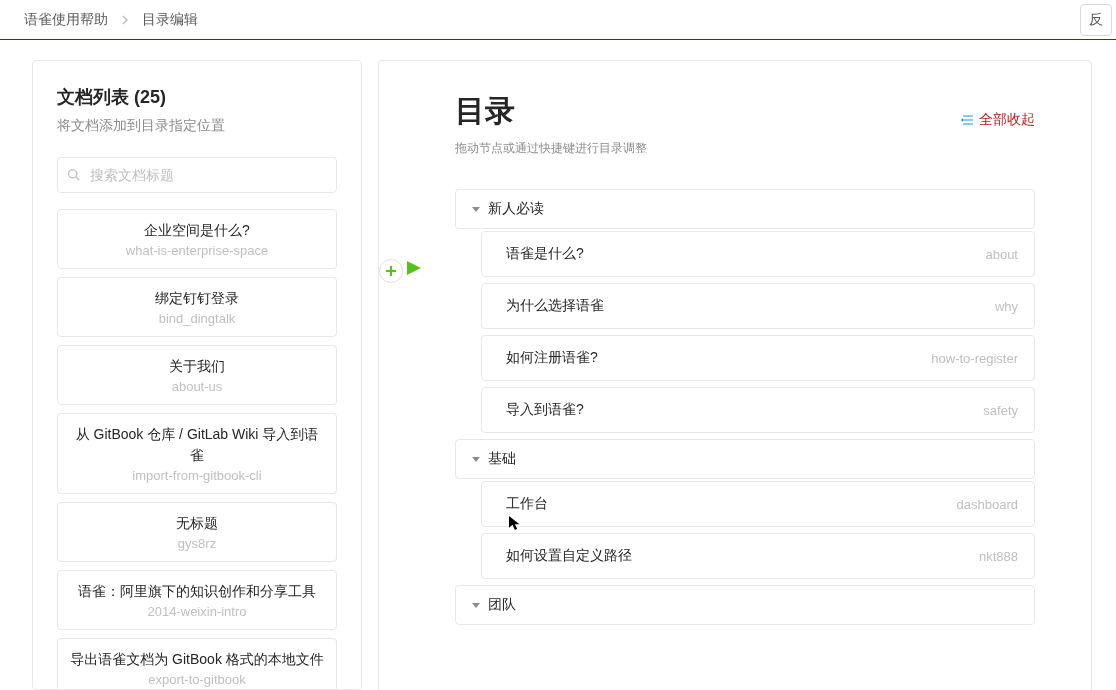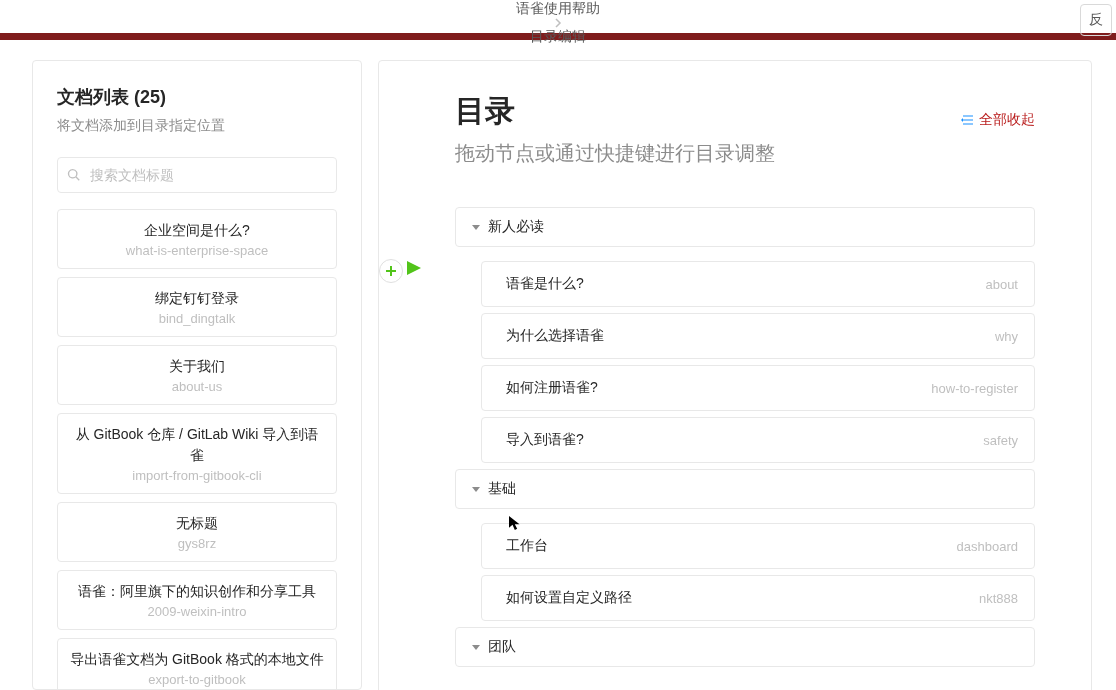--- a/index.html
+++ b/index.html
@@ -1,45 +1,45 @@
 <!DOCTYPE html>
 <html><head>
   <meta charset="utf-8">
   <style>
     * { margin:0; padding:0; box-sizing:border-box; }
     body { font-family:-apple-system,BlinkMacSystemFont,"Segoe UI","PingFang SC","Hiragino Sans GB","Microsoft YaHei",sans-serif; font-size:14px; color:#262626; background:#fff; width:1116px; }
-    .header { height:40px; border-bottom:7px solid #7f1d1d; display:flex; align-items:center; padding:0 24px; position:relative;flex-direction:column; }
+    .header { height:40px; border-bottom:1px solid #7f1d1d; display:flex; align-items:center; padding:0 24px; position:relative; }
     .crumb { color:#595959; font-size:14px; }
     .chev { margin:0 12px; color:#8c8c8c; display:inline-flex; align-items:center; }
     .chev svg { width:10px; height:10px; }
     .header-right { position:absolute; right:0; top:0; height:40px; display:flex; align-items:center; }
     .header-btn { height:32px; border:1px solid #d9d9d9; border-radius:4px; padding:0 8px; display:flex; align-items:center; cursor:pointer; color:#595959; margin-right:4px; }
     .layout { display:flex; padding:20px 24px 0 32px; gap:16px; }
     .panel { border:1px solid #e8e8e8; border-radius:4px; background:#fff; }
     .left { width:330px; flex-shrink:0; padding:24px 24px 0; height:630px; overflow:hidden; }
     .left h2 { font-size:18px; font-weight:600; color:#262626; margin-bottom:8px; }
     .left .sub { color:#8c8c8c; font-size:14px; margin-bottom:22px; }
     .search { position:relative; margin-bottom:16px; }
     .search svg { position:absolute; left:10px; top:50%; transform:translateY(-50%); width:14px; height:14px; fill:#bfbfbf; }
     .search input { width:100%; height:36px; border:1px solid #e8e8e8; border-radius:4px; padding:0 12px 0 32px; font-size:14px; outline:none; }
     .search input::placeholder { color:#bfbfbf; }
     .doc { border:1px solid #e8e8e8; border-radius:4px; padding:10px 12px; margin-bottom:8px; cursor:grab;text-align:center; }
     .doc .t { color:#262626; font-size:14px; line-height:1.5; }
     .doc .s { color:#bfbfbf; font-size:13px; margin-top:2px; }
     .right { flex:1; padding:30px 56px 0 76px; position:relative; height:666px; overflow:hidden; }
     .right h1 { font-size:30px; font-weight:600; margin-bottom:8px; color:#262626; }
-    .right .desc { color:#8c8c8c; font-size:20px; margin-bottom:40px; }
+    .right .desc { color:#8c8c8c; font-size:12px; margin-bottom:32px; }
     .collapse-all { position:absolute; right:56px; top:50px; display:flex; align-items:center; gap:4px; color:#b91c1c; cursor:pointer; font-size:14px; }
     .collapse-all svg { width:14px; height:14px; }
     .add-fab { position:absolute; left:0px; top:198px; width:24px; height:24px; border:1px solid #e0e0e0; border-radius:50%; background:#fff; display:flex; align-items:center; justify-content:center; cursor:pointer; z-index:2; }
     .add-fab svg { width:12px; height:12px; stroke:#52c41a; stroke-width:2; fill:none; }
     .flag { position:absolute; left:28px; top:200px; color:#52c41a; font-size:16px; line-height:1; z-index:1; }
     .flag svg { width:14px; height:14px; fill:#52c41a; }
     .tree { }
-    .group { border:1px solid #e8e8e8; border-radius:4px; height:40px; display:flex; align-items:center; padding:0 16px; cursor:pointer; margin-bottom:14px; }
+    .group { border:1px solid #e8e8e8; border-radius:4px; height:40px; display:flex; align-items:center; padding:0 16px; cursor:pointer; margin-bottom:2px; }
     .group .tri { margin-right:8px; display:inline-flex; }
     .tri svg { width:8px; height:8px; fill:#8c8c8c; }
     .group .lbl { font-size:14px; color:#262626; }
     .child { margin-left:26px; border:1px solid #e8e8e8; border-radius:4px; height:46px; display:flex; align-items:center; justify-content:space-between; padding:0 16px 0 24px; margin-bottom:6px; cursor:grab; }
     .child .ct { font-size:14px; color:#262626; }
     .child .cs { font-size:13px; color:#bfbfbf; }
     .cursor-arrow { position:absolute; top:455px; left:130px; pointer-events:none; z-index:10; }
     .cursor-arrow svg { width:14px; height:14px; fill:#000; }
   </style>
 </head>
@@ -84,21 +84,21 @@
         <div class="doc">
           <div class="t">从 GitBook 仓库 / GitLab Wiki 导入到语雀</div>
           <div class="s">import-from-gitbook-cli</div>
         </div>
         <div class="doc">
           <div class="t">无标题</div>
           <div class="s">gys8rz</div>
         </div>
         <div class="doc">
           <div class="t">语雀：阿里旗下的知识创作和分享工具</div>
-          <div class="s">2009-weixin-intro</div>
+          <div class="s">2014-weixin-intro</div>
         </div>
         <div class="doc">
           <div class="t">导出语雀文档为 GitBook 格式的本地文件</div>
           <div class="s">export-to-gitbook</div>
         </div>
       </div>
   </div>
 
   <div class="panel right">
     <div class="add-fab">

